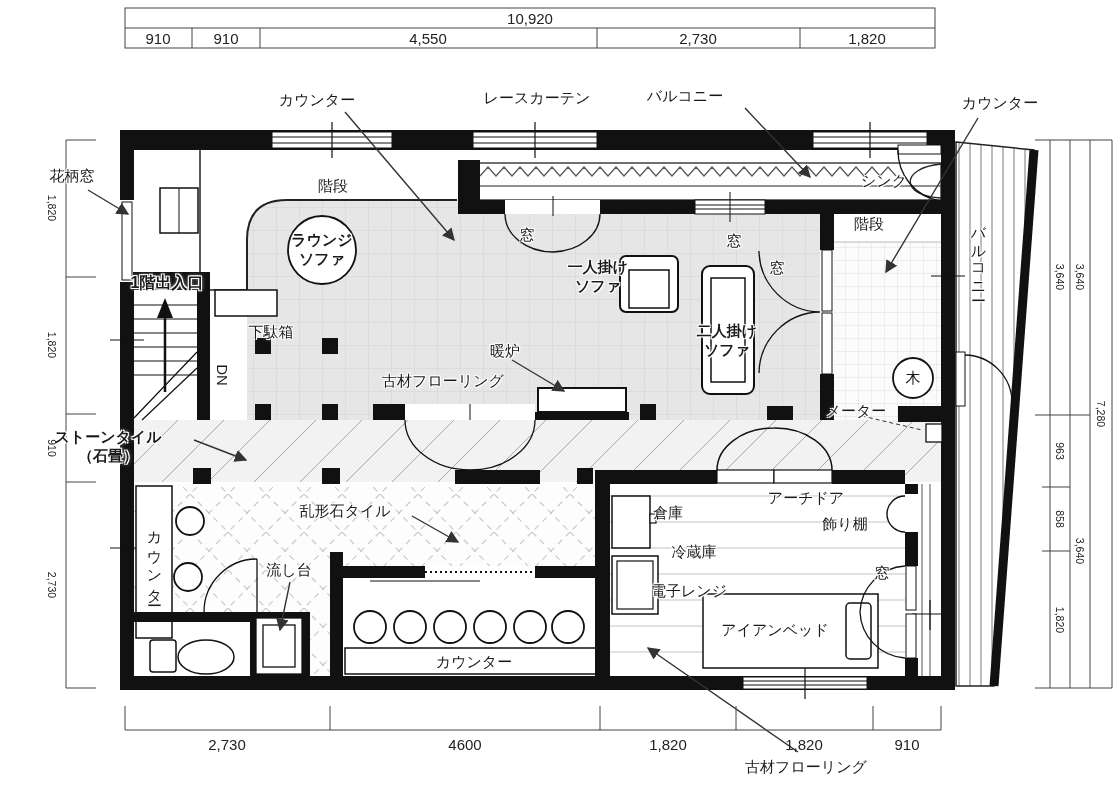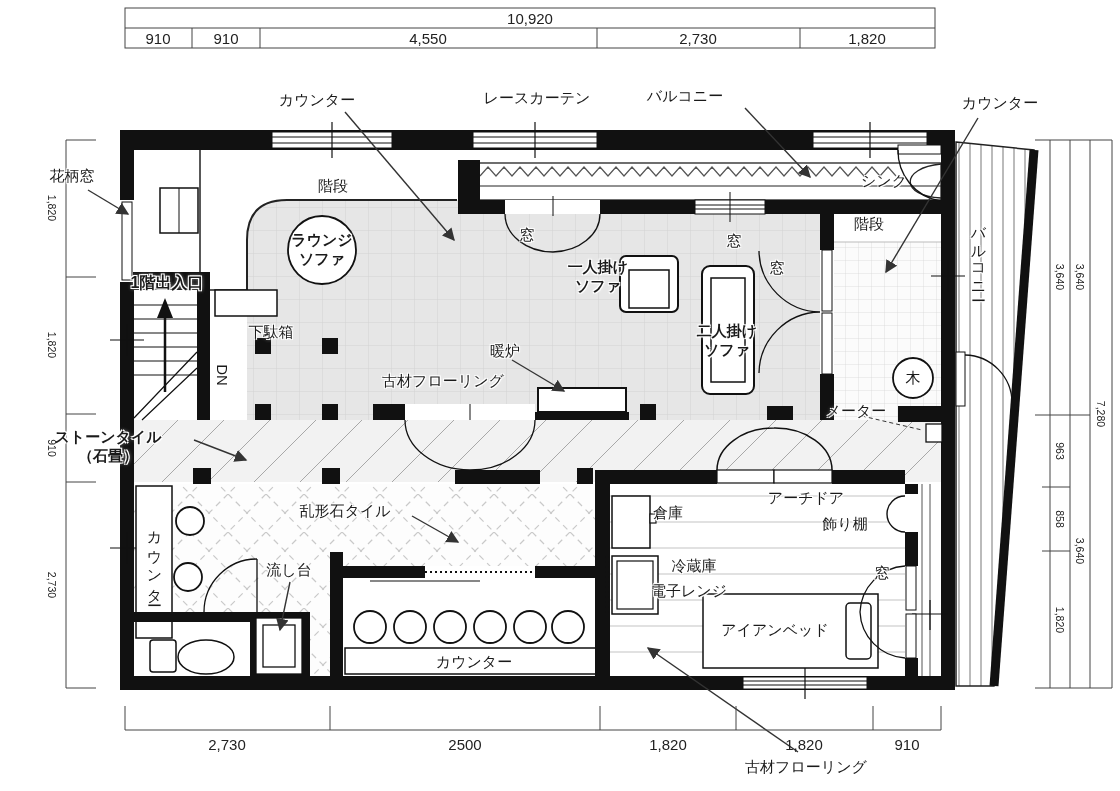--- a/index.html
+++ b/index.html
@@ -347,21 +347,21 @@
 <div class="lbl" style="left:443px;top:381px">古材フローリング</div>
 <div class="lbl" style="left:913px;top:378px">木</div>
 <div class="lbl" style="left:856px;top:411px">メーター</div>
 <div class="lbl pre" style="left:108px;top:447px">ストーンタイル
 （石畳）</div>
 <div class="lbl vert" style="left:154px;top:560px;transform:translate(-50%,-50%)">カウンター</div>
 <div class="lbl" style="left:345px;top:511px">乱形石タイル</div>
 <div class="lbl" style="left:806px;top:498px">アーチドア</div>
 <div class="lbl" style="left:845px;top:524px">飾り棚</div>
 <div class="lbl" style="left:668px;top:513px">倉庫</div>
-<div class="lbl" style="left:694px;top:566px">冷蔵庫</div>
+<div class="lbl" style="left:694px;top:552px">冷蔵庫</div>
 <div class="lbl" style="left:689px;top:591px">電子レンジ</div>
 <div class="lbl" style="left:882px;top:573px">窓</div>
 <div class="lbl" style="left:289px;top:570px">流し台</div>
 <div class="lbl" style="left:775px;top:630px">アイアンベッド</div>
 <div class="lbl" style="left:474px;top:662px">カウンター</div>
 <div class="lbl" style="left:806px;top:767px">古材フローリング</div>
 
 <div class="dimn" style="left:530px;top:18px">10,920</div>
 <div class="dimn" style="left:158px;top:38px">910</div>
 <div class="dimn" style="left:226px;top:38px">910</div>
@@ -378,18 +378,18 @@
 <div class="dimr" style="left:1060px;top:451px">963</div>
 <div class="dimr" style="left:1060px;top:519px">858</div>
 <div class="dimr" style="left:1060px;top:620px">1,820</div>
 
 <div class="dimr" style="left:1080px;top:277px">3,640</div>
 <div class="dimr" style="left:1080px;top:551px">3,640</div>
 
 <div class="dimr" style="left:1101px;top:414px">7,280</div>
 
 <div class="dimn" style="left:227px;top:744px">2,730</div>
-<div class="dimn" style="left:465px;top:744px">2500</div>
+<div class="dimn" style="left:465px;top:744px">4600</div>
 <div class="dimn" style="left:668px;top:744px">1,820</div>
 <div class="dimn" style="left:804px;top:744px">1,820</div>
 <div class="dimn" style="left:907px;top:744px">910</div>
 
 </div>
 
 </body></html>

